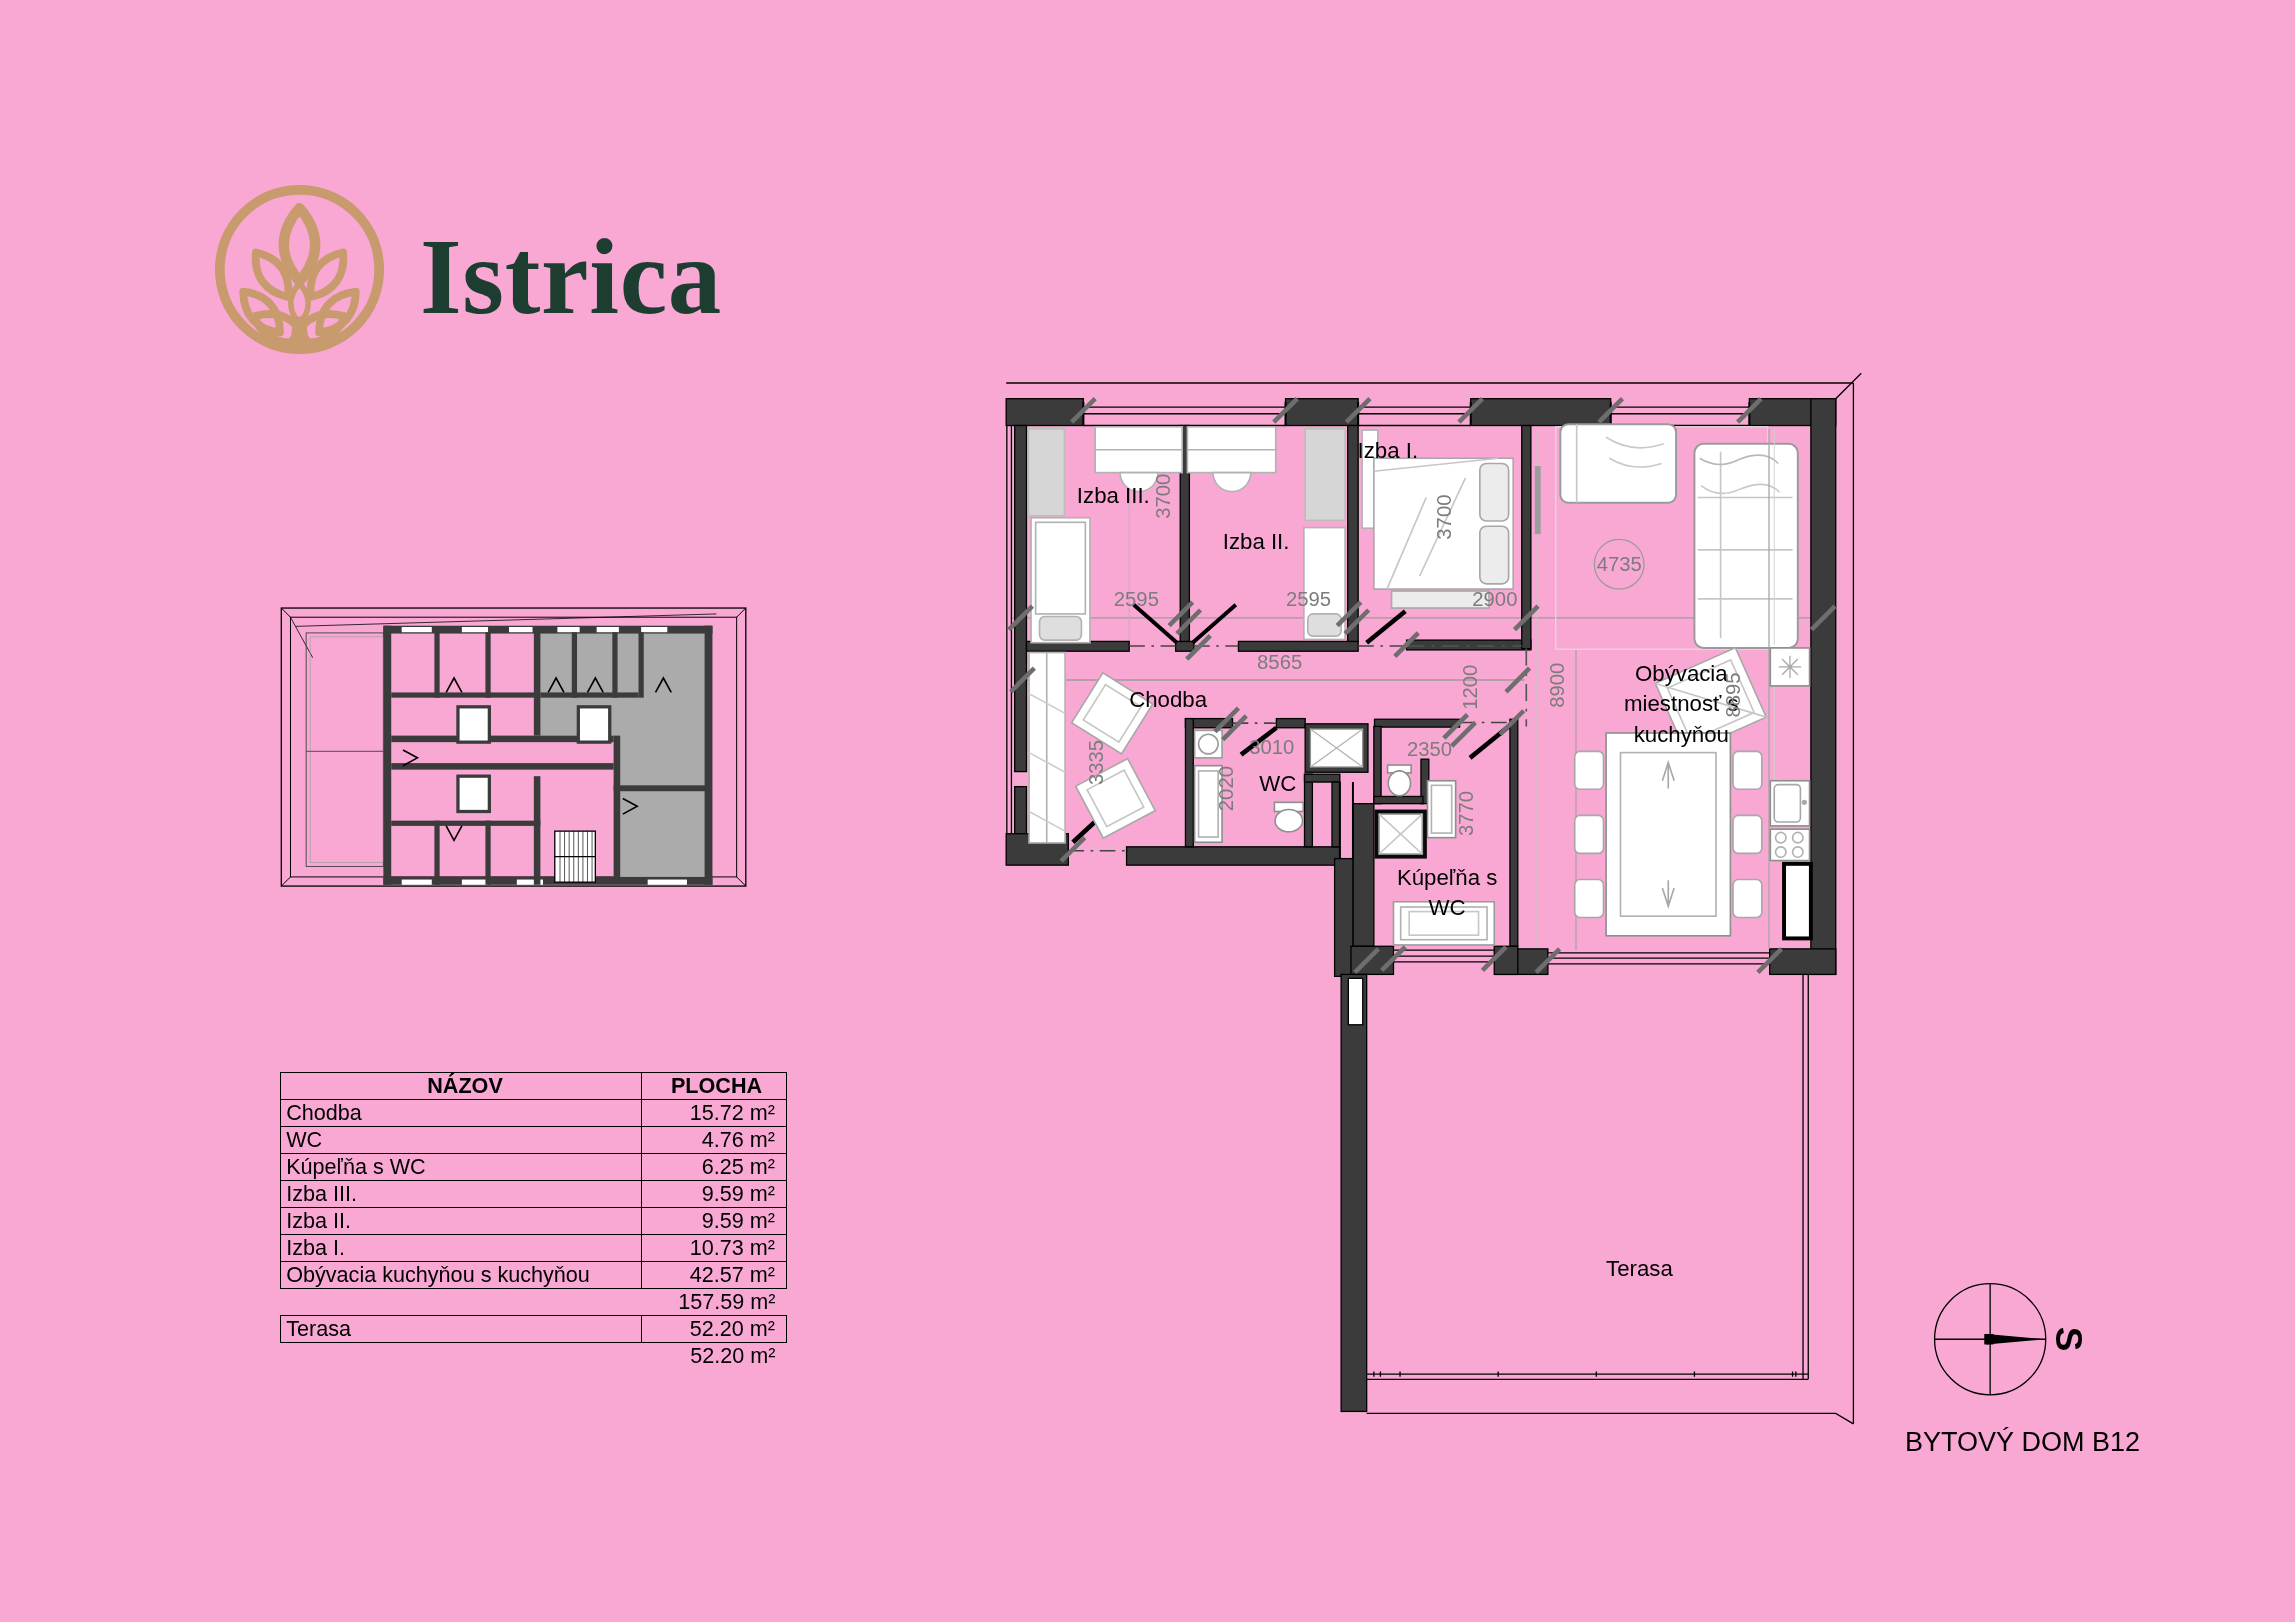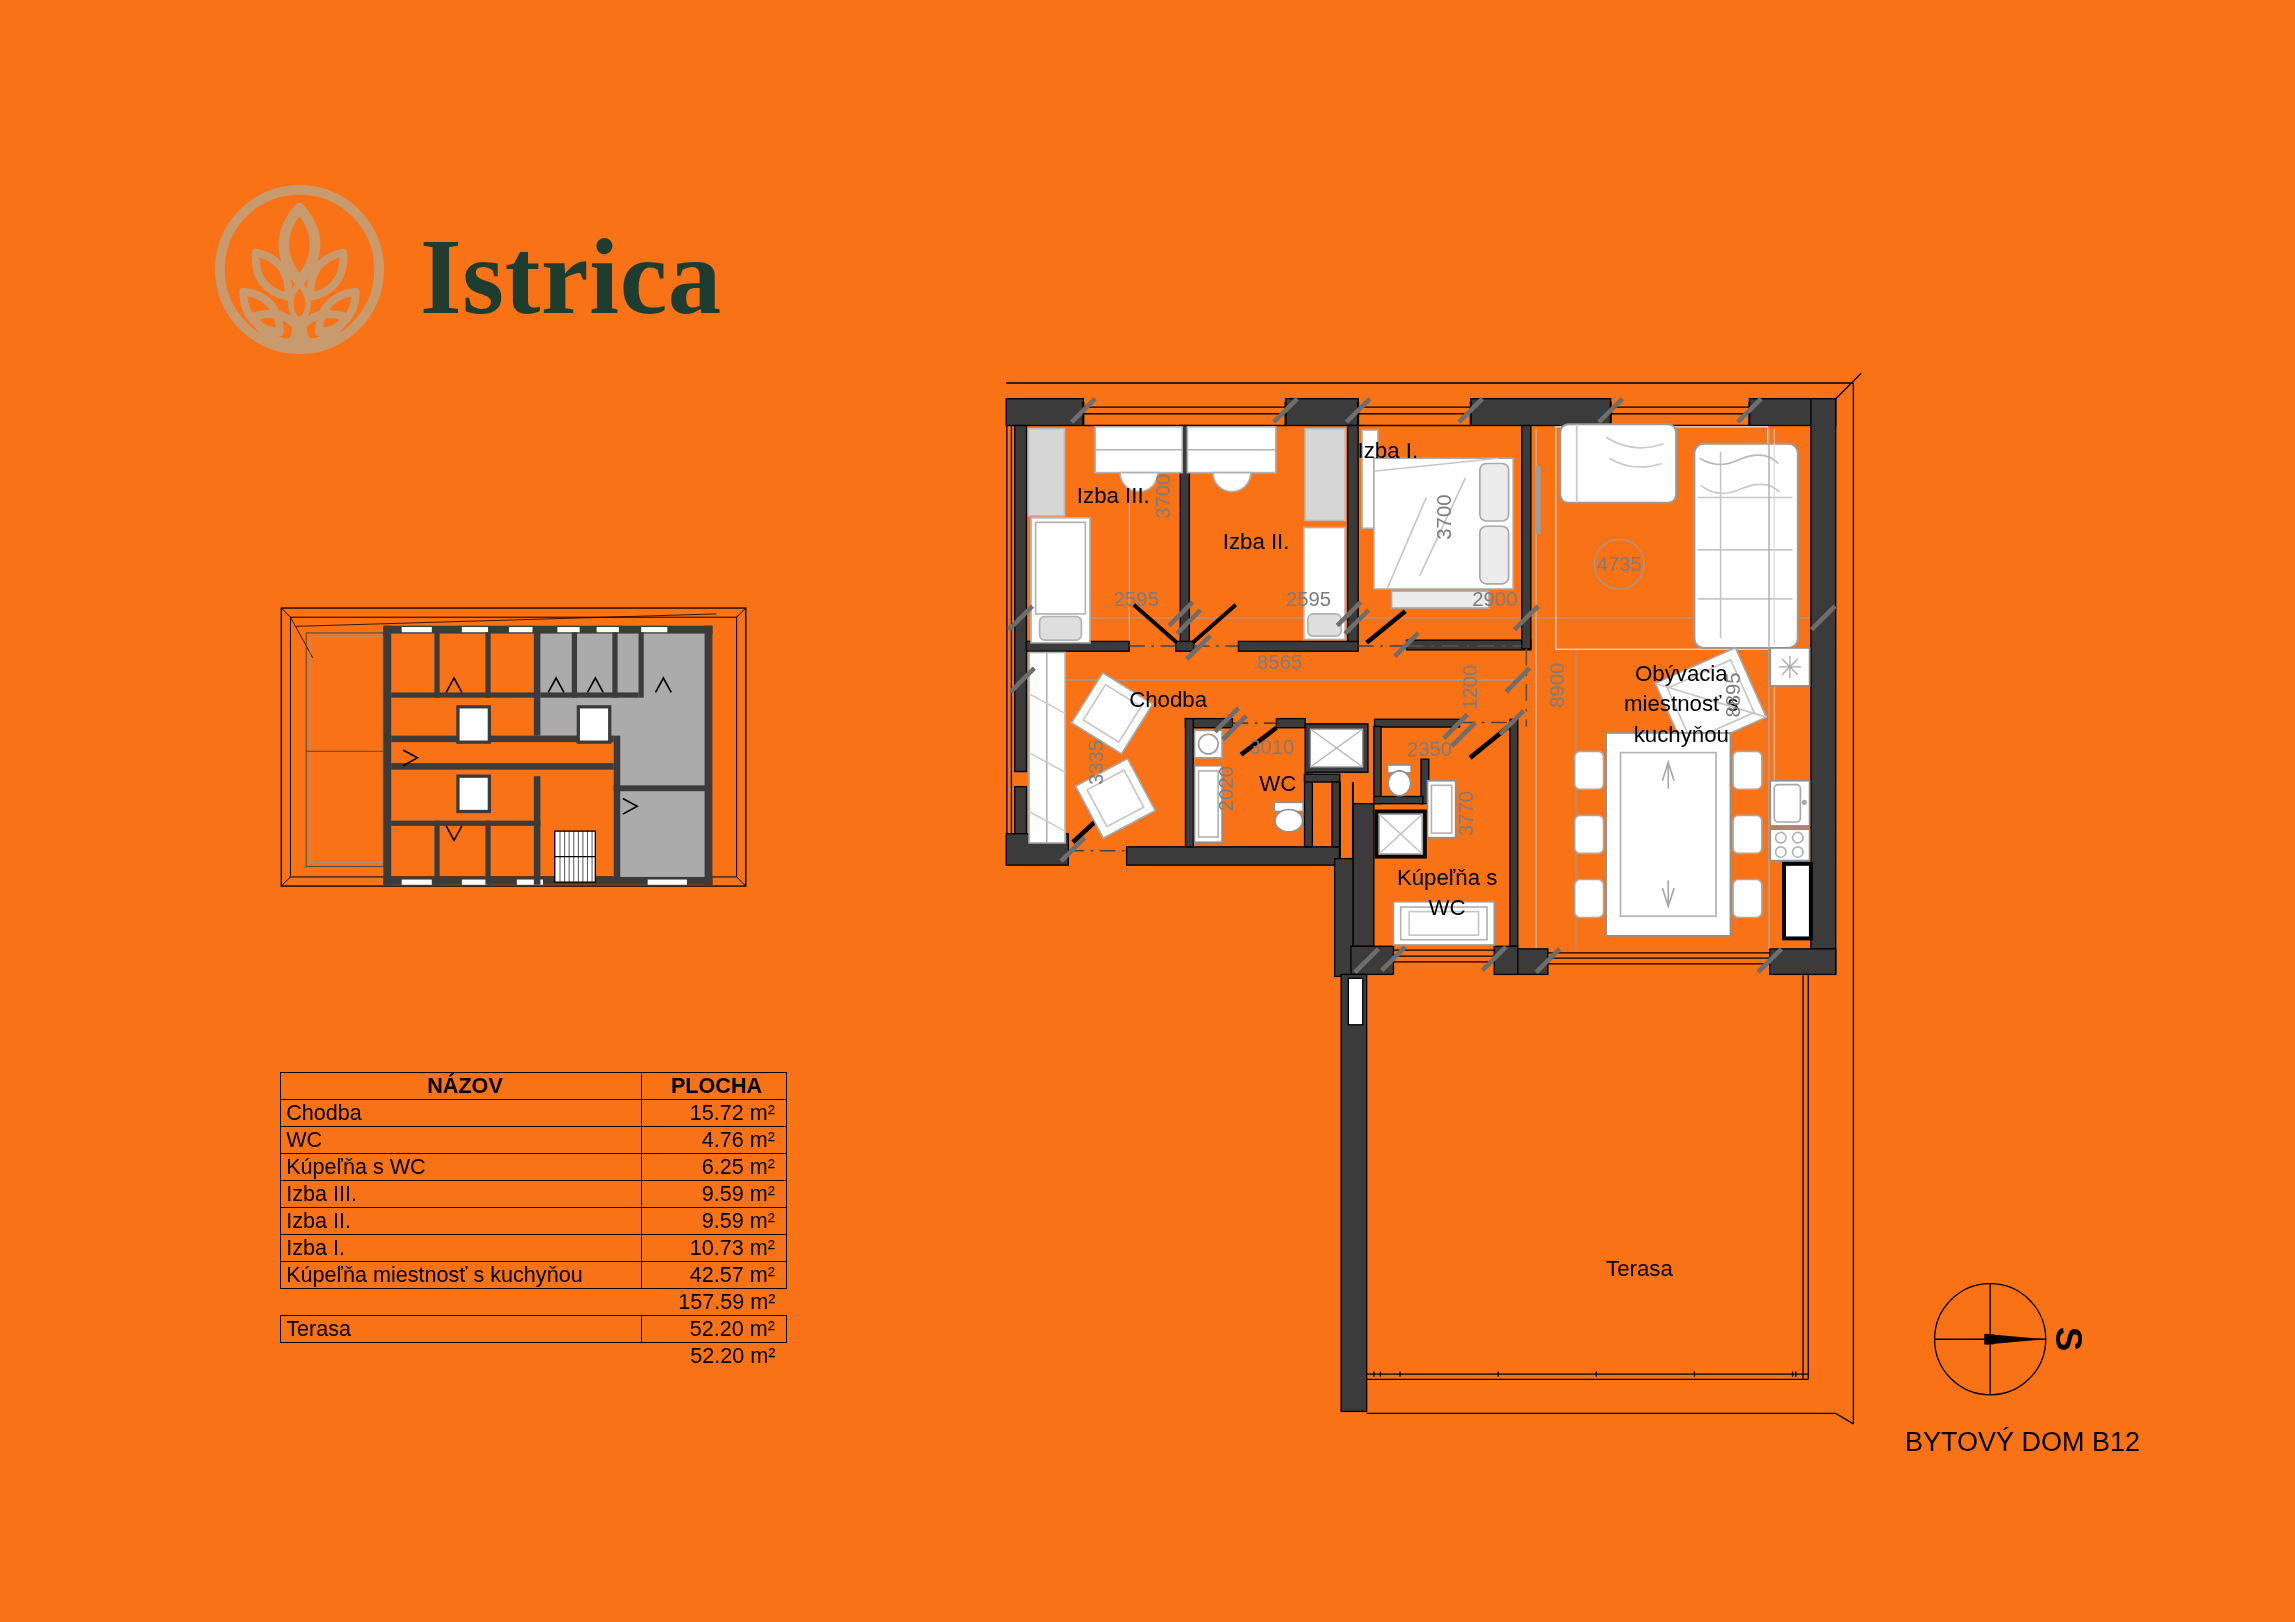--- a/index.html
+++ b/index.html
@@ -1,16 +1,16 @@
 <!DOCTYPE html>
 <html style="font-size:10.5px"><head>
 <meta charset="utf-8">
 <style>
 html,body{margin:0;padding:0;background:#fff;}
-#page{position:relative;width:2295px;height:1623px;background:#f97316;overflow:hidden;font-family:"Liberation Sans",sans-serif;}
+#page{position:relative;width:2295px;height:1623px;background:#f9a8d4;overflow:hidden;font-family:"Liberation Sans",sans-serif;}
 #brand{position:absolute;left:420px;top:216px;font-family:"Liberation Serif",serif;font-weight:bold;font-size:107px;color:#1e3d31;letter-spacing:0.7px;}
 table.area{position:absolute;left:280px;top:1072px;border-collapse:collapse;font-size:21.6px;color:#000;}
 table.area td{border:1.3px solid #000;height:25px;padding:0 6.5px 0 5.2px;}
 table.area td.c1{width:338px;padding-left:15px;}
 table.area td.c2{width:126px;text-align:center;padding-left:12px;}
 table.area td.num{text-align:right;padding-right:11px;}
 table.area tr.nob td{border:none;}
 table.area td.hdr{text-align:center;font-weight:bold;}
 #bdom{position:absolute;left:1905px;top:1427px;font-size:27px;color:#000;text-align:right;}
 #sletter{position:absolute;left:2056px;top:1318px;font-size:37px;font-weight:bold;transform:rotate(90deg);transform-origin:center;}
@@ -72,21 +72,21 @@
         </tr>
 <tr>
           <td>Izba II.</td>
           <td class="num">9.59 m²</td>
         </tr>
 <tr>
           <td>Izba I.</td>
           <td class="num">10.73 m²</td>
         </tr>
 <tr>
-          <td>Kúpeľňa miestnosť s kuchyňou</td>
+          <td>Obývacia kuchyňou s kuchyňou</td>
           <td class="num">42.57 m²</td>
         </tr>
 <tr class="nob">
           <td></td>
           <td class="num">157.59 m²</td>
         </tr>
 <tr>
           <td>Terasa</td>
           <td class="num">52.20 m²</td>
         </tr>

